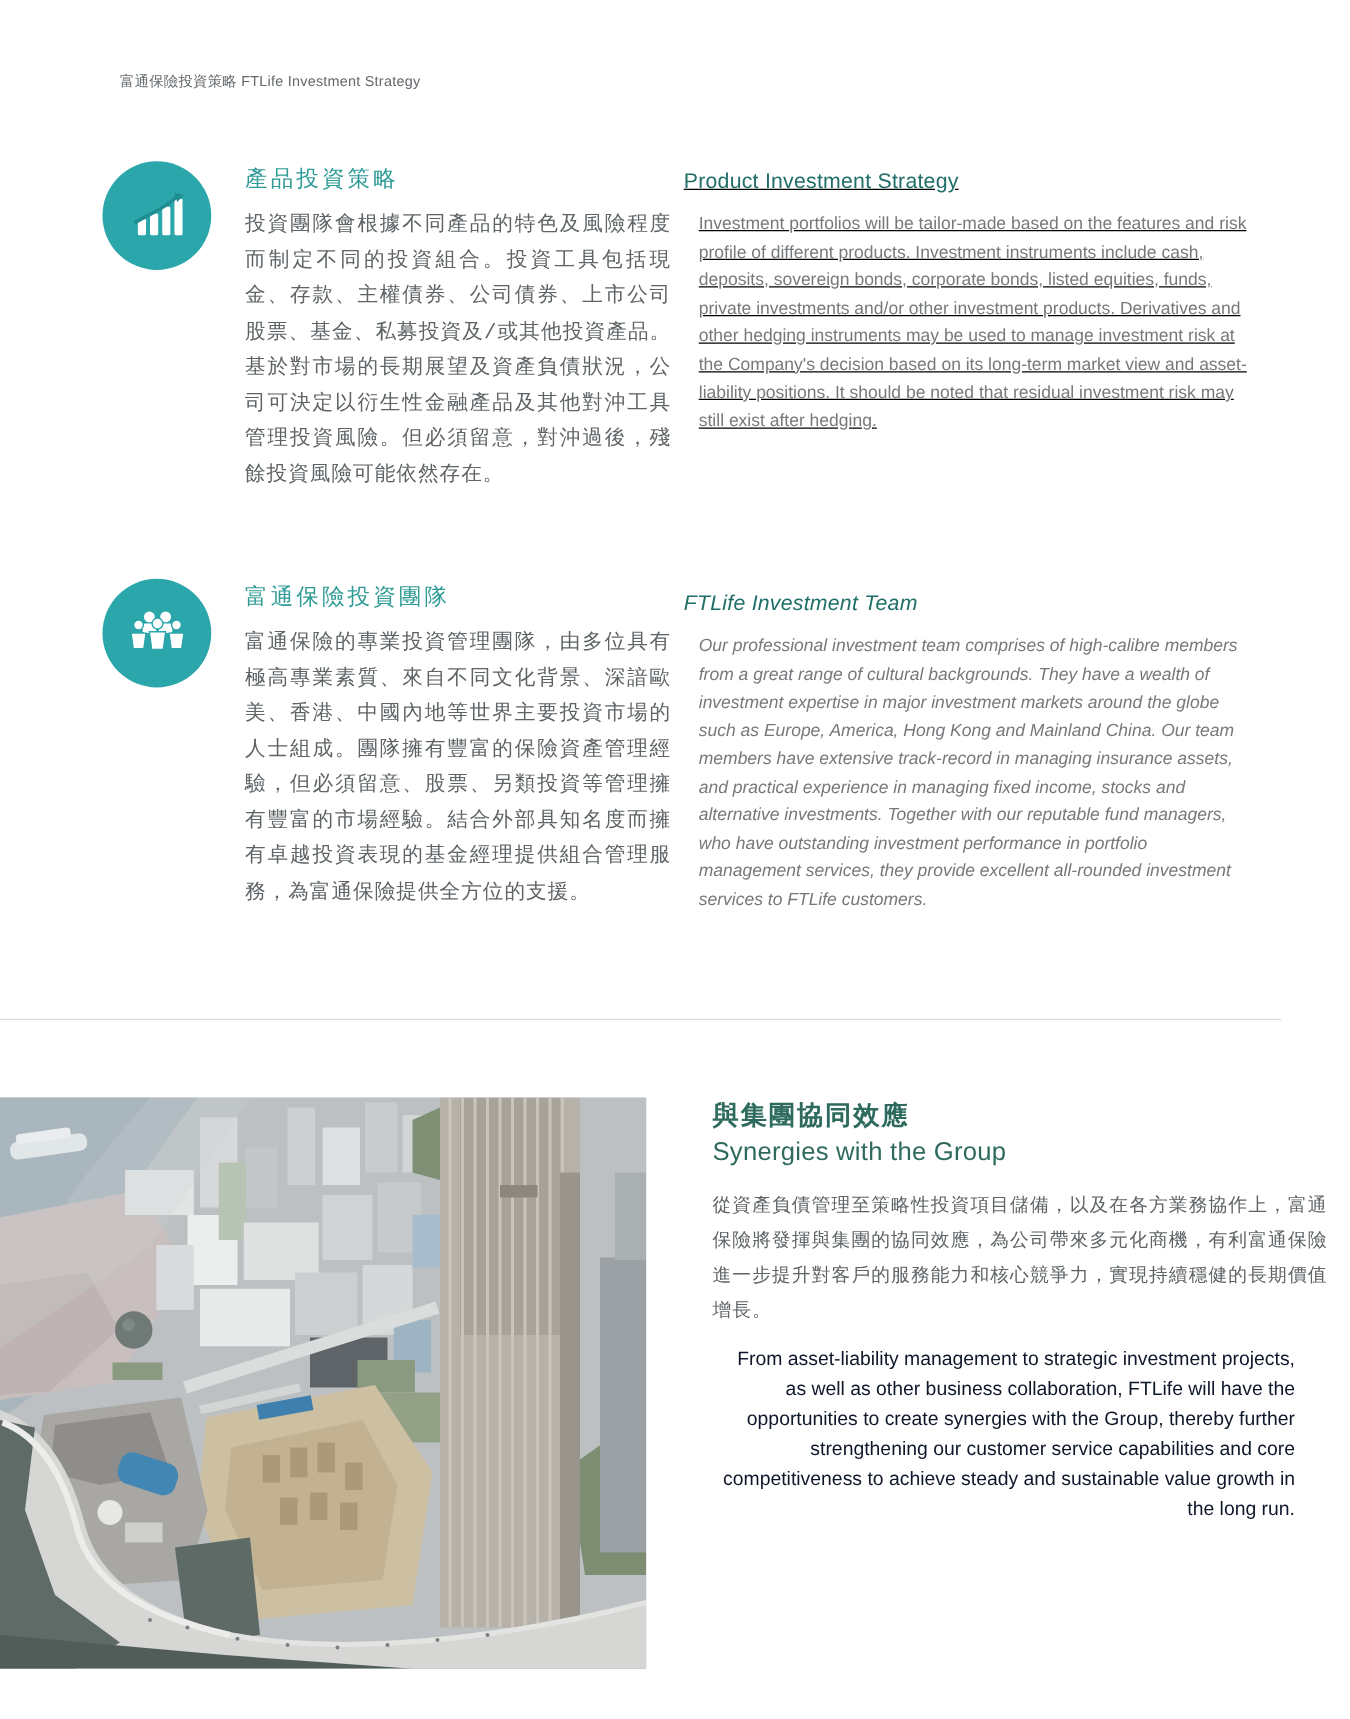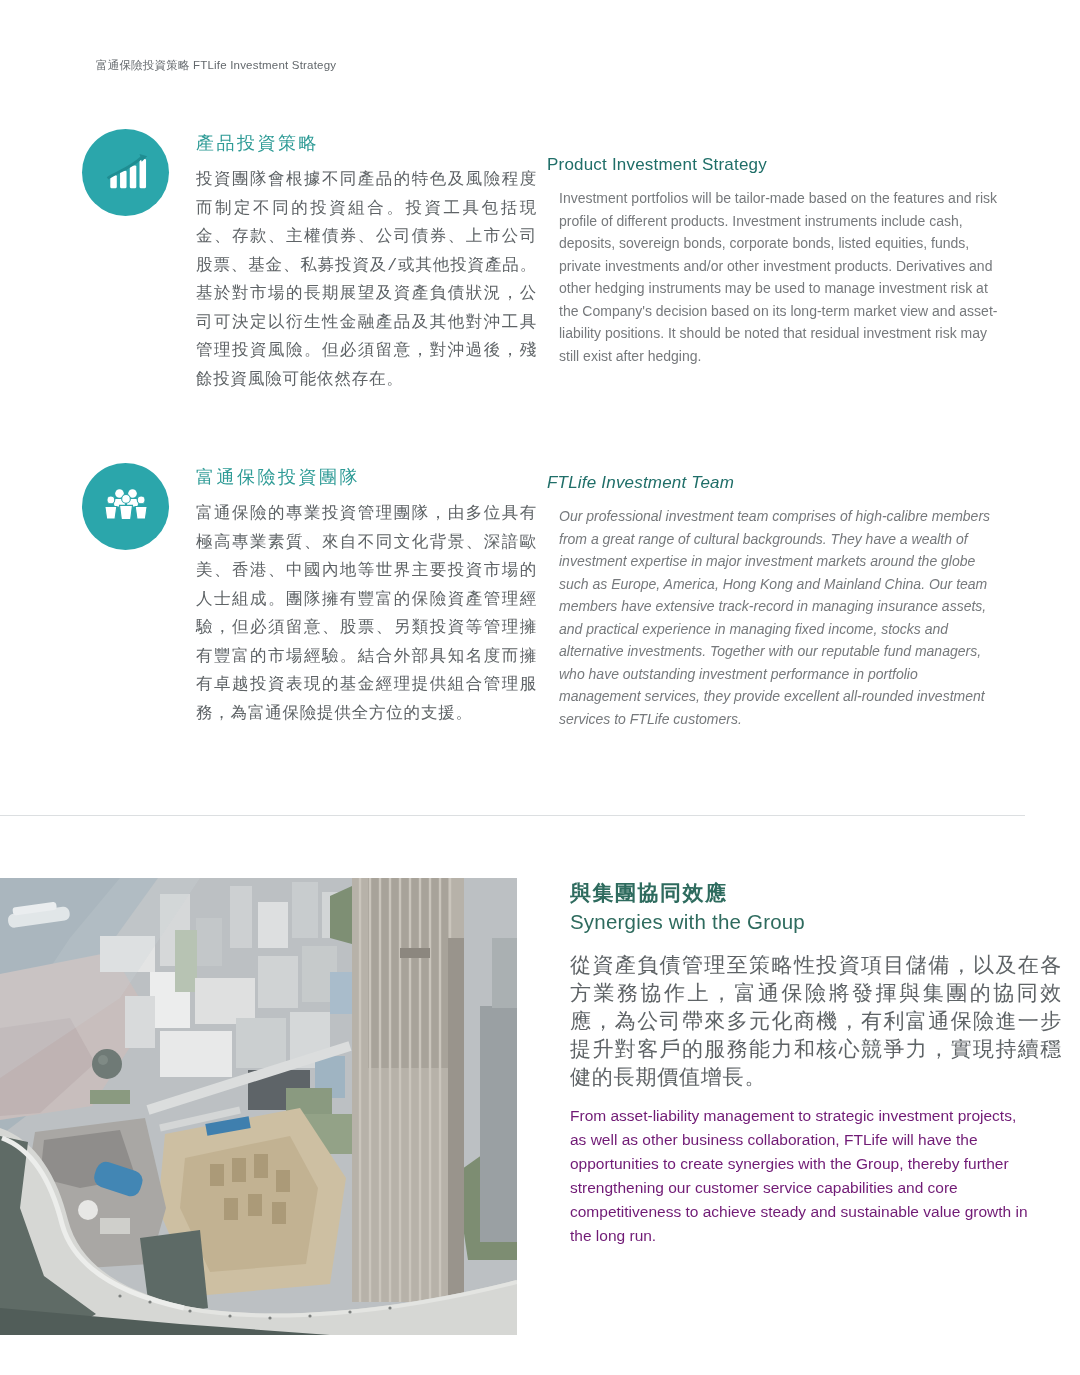--- a/index.html
+++ b/index.html
@@ -20,22 +20,22 @@
   .en-body{margin:12px;font-size:14px;line-height:22.5px;color:#76797c;}
 
   .divider{position:absolute;left:0;top:815px;width:1025px;height:1px;background:#dcdfe1;}
 
   .photo{position:absolute;left:0;top:878px;width:517px;height:457px;overflow:hidden;background:#b9bec2;}
   .photo svg{display:block;width:517px;height:457px;}
 
   .syn-col{position:absolute;left:570px;top:878px;width:492px;}
   .syn-title-zh{margin:0;font-size:21px;font-weight:600;color:#2E6B5E;line-height:29px;letter-spacing:1.5px;}
   .syn-title-en{margin:0 0 15px 0;font-size:20.5px;font-weight:500;color:#2E6B5E;line-height:29px;letter-spacing:.2px;}
-  .syn-zh{margin:0 0 13px 0;font-size:21px;line-height:28px;color:#5E6366;text-align:justify;letter-spacing:.8px;width:492px;}
-  .syn-en{margin:0;font-size:15.5px;line-height:24px;color:#701a75;width:466px;}
+  .syn-zh{margin:0 0 13px 0;font-size:15px;line-height:28px;color:#5E6366;text-align:justify;letter-spacing:.8px;width:492px;}
+  .syn-en{margin:0;font-size:15.5px;line-height:24px;color:#0f172a;width:466px;text-align:right;}
 </style>
 </head>
 <body>
 
 <div class="page">
 
   <div class="header">富通保險投資策略 FTLife Investment Strategy</div>
 
   <div class="icon-circle" style="top:129px;">
     <svg viewBox="0 0 48 48" aria-hidden="true">
@@ -44,21 +44,21 @@
       <rect x="27.5" y="17" width="6" height="21" rx="1" fill="#ffffff"></rect>
       <rect x="36.5" y="11" width="6" height="27" rx="1" fill="#ffffff"></rect>
       <path d="M7,29 C16,23 27,20 38,10" fill="none" stroke="#1f8d92" stroke-width="2.6"></path>
       <polygon points="36.5,6.5 43.5,8.5 38.5,13.5" fill="#1f8d92"></polygon>
     </svg>
   </div>
   <div class="zh-col" style="top:131px;">
     <h3 class="zh-title">產品投資策略</h3>
     <p class="zh-body">投資團隊會根據不同產品的特色及風險程度而制定不同的投資組合。投資工具包括現金、存款、主權債券、公司債券、上市公司股票、基金、私募投資及/或其他投資產品。基於對市場的長期展望及資產負債狀況，公司可決定以衍生性金融產品及其他對沖工具管理投資風險。但必須留意，對沖過後，殘餘投資風險可能依然存在。</p>
   </div>
-  <div class="en-col" style="top:155px;">
+  <div class="en-col" style="top:135px;text-decoration:underline;">
     <h3 class="en-title">Product Investment Strategy</h3>
     <p class="en-body">Investment portfolios will be tailor-made based on the features and risk profile of different products.  Investment instruments include cash, deposits, sovereign bonds, corporate bonds, listed equities, funds, private investments and/or other investment products.  Derivatives and other hedging instruments may be used to manage investment risk at the Company's decision based on its long-term market view and asset-liability positions.  It should be noted that residual investment risk may still exist after hedging.</p>
   </div>
 
   <div class="icon-circle" style="top:463px;">
     <svg viewBox="0 0 48 48" aria-hidden="true">
       <circle cx="18" cy="11.5" r="4" fill="#ffffff"></circle>
       <circle cx="30" cy="11.5" r="4" fill="#ffffff"></circle>
       <rect x="13" y="16.5" width="10" height="7" rx="2" fill="#ffffff"></rect>
       <rect x="25" y="16.5" width="10" height="7" rx="2" fill="#ffffff"></rect>

